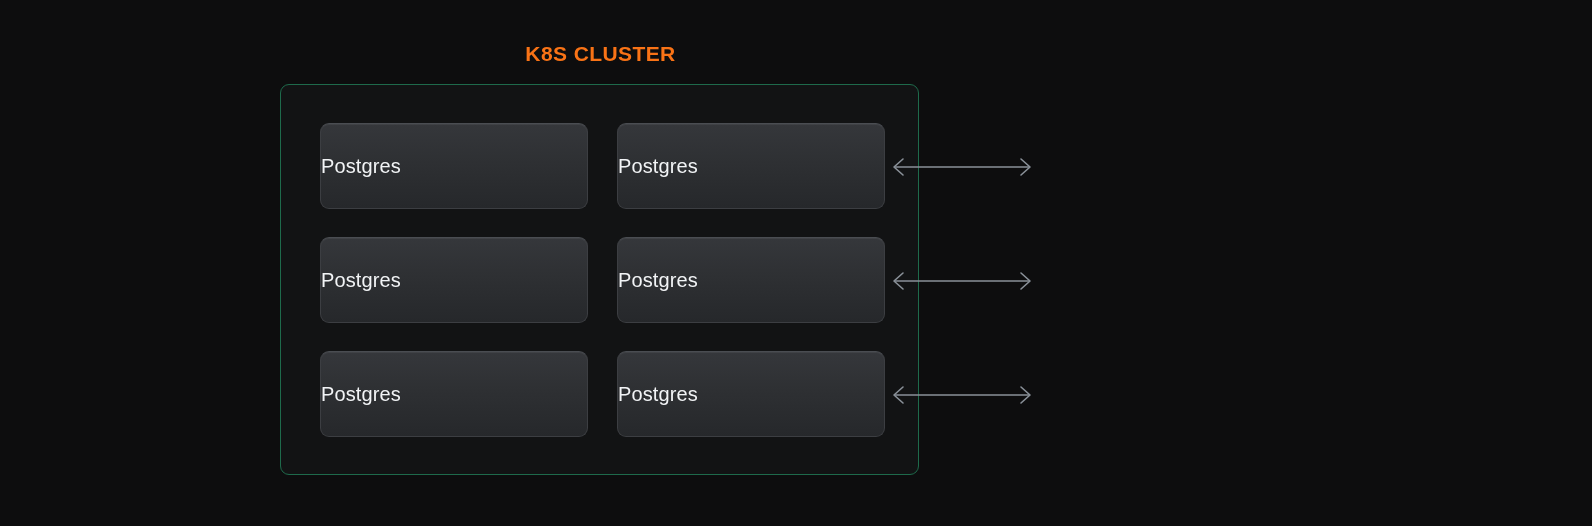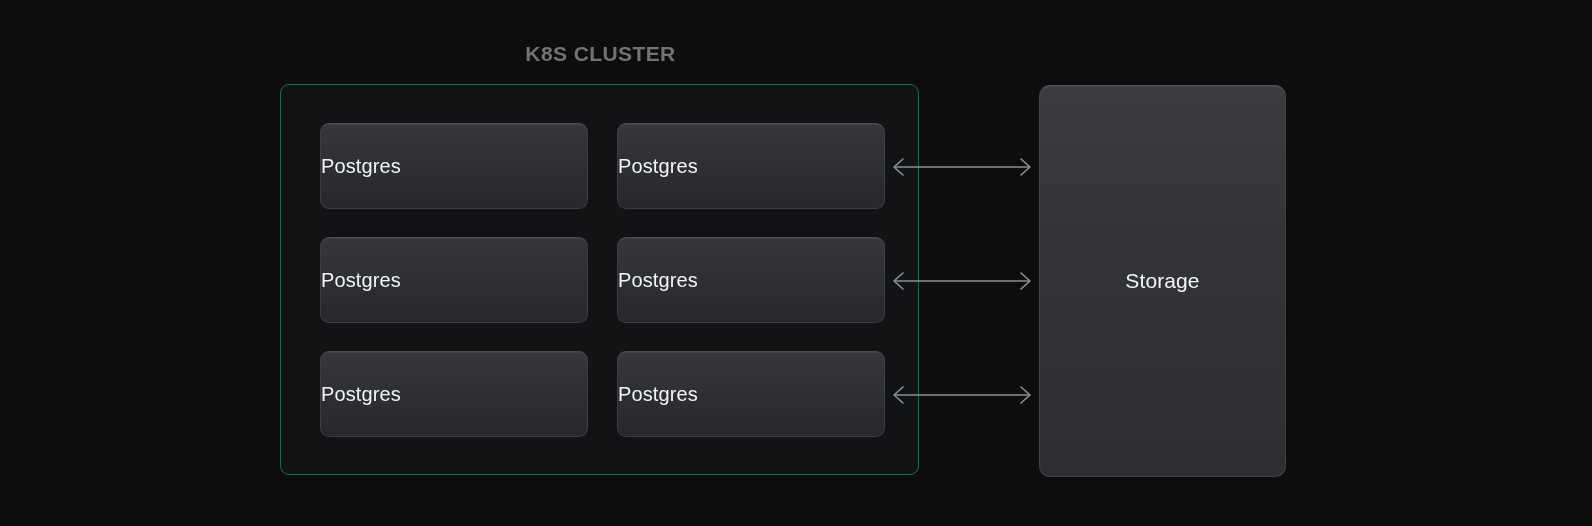--- a/index.html
+++ b/index.html
@@ -22,21 +22,21 @@
     height: 526px;
   }
 
   
   .cluster-title {
     position: absolute;
     left: 280px;
     top: 40px;
     width: 641px;
     text-align: center;
-    color: #737373;
+    color: #f97316;
     font-size: 21px;
     font-weight: bold;
     letter-spacing: 0.4px;
     line-height: 28px;
     text-transform: uppercase;
     white-space: nowrap;
   }
 
   
   .cluster-box {
@@ -188,17 +188,14 @@
   </div>
 
   <div class="arrow a2">
     <svg width="146" height="24" viewBox="0 0 146 24" fill="none">
       <line x1="6" y1="12" x2="140" y2="12" stroke="#8a9199" stroke-width="1.6"></line>
       <polyline points="14,4 5,12 14,20" fill="none" stroke="#8a9199" stroke-width="1.6" stroke-linecap="round" stroke-linejoin="round"></polyline>
       <polyline points="132,4 141,12 132,20" fill="none" stroke="#8a9199" stroke-width="1.6" stroke-linecap="round" stroke-linejoin="round"></polyline>
     </svg>
   </div>
 
-  <div class="storage-box">
-    <span class="storage-label">Storage</span>
-  </div>
 
 </div>
 
 </body></html>

